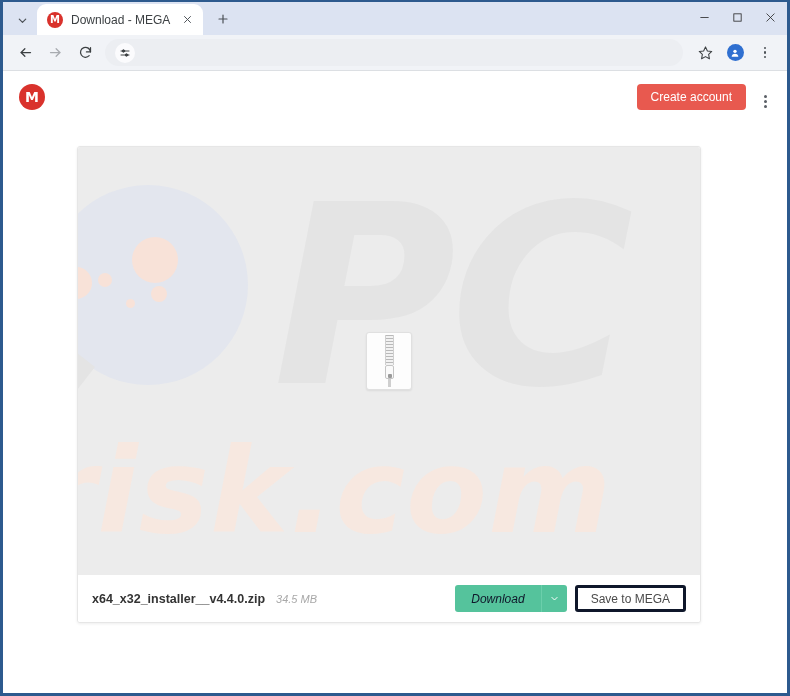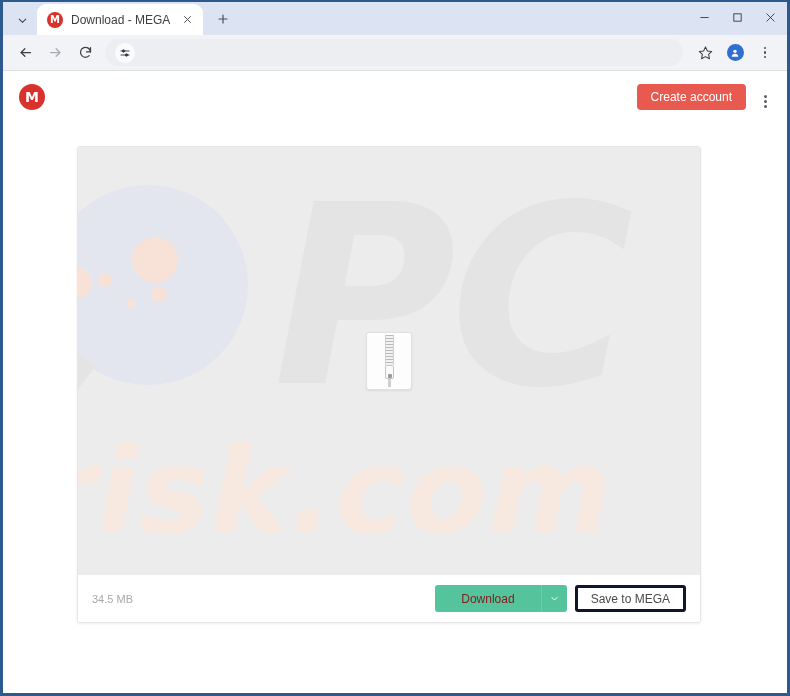--- a/index.html
+++ b/index.html
@@ -221,32 +221,32 @@
   }
 
   .cardbar {
     height: 47px; background: #fff;
     display: flex; align-items: center;
     padding: 0 14px; justify-content: space-between;
     flex: 0 0 auto;
   }
   .fileinfo { display: flex; align-items: baseline; gap: 11px; }
   .filename { font-size: 12.5px; color: #333333; font-weight: bold; }
-  .filesize { font-size: 11px; color: #a8a8a8; }
+  .filesize { font-size: 11px; color: #a8a8a8; font-style: italic; }
   .actions { display: flex; align-items: center; gap: 8px; }
   .dl-group {
     display: flex; align-items: stretch;
     border-radius: 3px; overflow: hidden;
     height: 27px;
   }
   .dl-main {
-    background: #55c39c; color: #7f1d1d;
-    border: none; padding: 0 26px;
+    background: #55c39c; color: #0f172a;
+    border: none; padding: 0 16px;
     font-size: 12px; font-family: "Liberation Sans", sans-serif;
-    cursor: pointer; display: flex; align-items: center;
+    cursor: pointer; display: flex; align-items: center; font-style: italic;
   }
   .dl-arrow {
     background: #55c39c; border: none;
     border-left: 1px solid #6bcfab;
     width: 26px; cursor: pointer;
     display: flex; align-items: center; justify-content: center;
   }
   .dl-arrow svg { width: 9px; height: 9px; }
   .btn-save {
     background: #fff; color: #4a4a4a;
@@ -394,20 +394,21 @@
           <div class="zipper">
             <div class="zip-teeth"></div>
             <div class="zip-pull"></div>
             <div class="zip-tail"></div>
           </div>
         </div>
       </div>
 
       <div class="cardbar">
         <div class="fileinfo">
+          <span class="filename">x64_x32_installer__v4.4.0.zip</span>
           <span class="filesize">34.5 MB</span>
         </div>
         <div class="actions">
           <div class="dl-group">
             <button class="dl-main">Download</button>
             <button class="dl-arrow">
               <svg viewBox="0 0 24 24" fill="none" stroke="#ffffff" stroke-width="2.6" stroke-linecap="round" stroke-linejoin="round">
                   <polyline points="5,9 12,16 19,9"></polyline>
                 </svg>
             </button>

